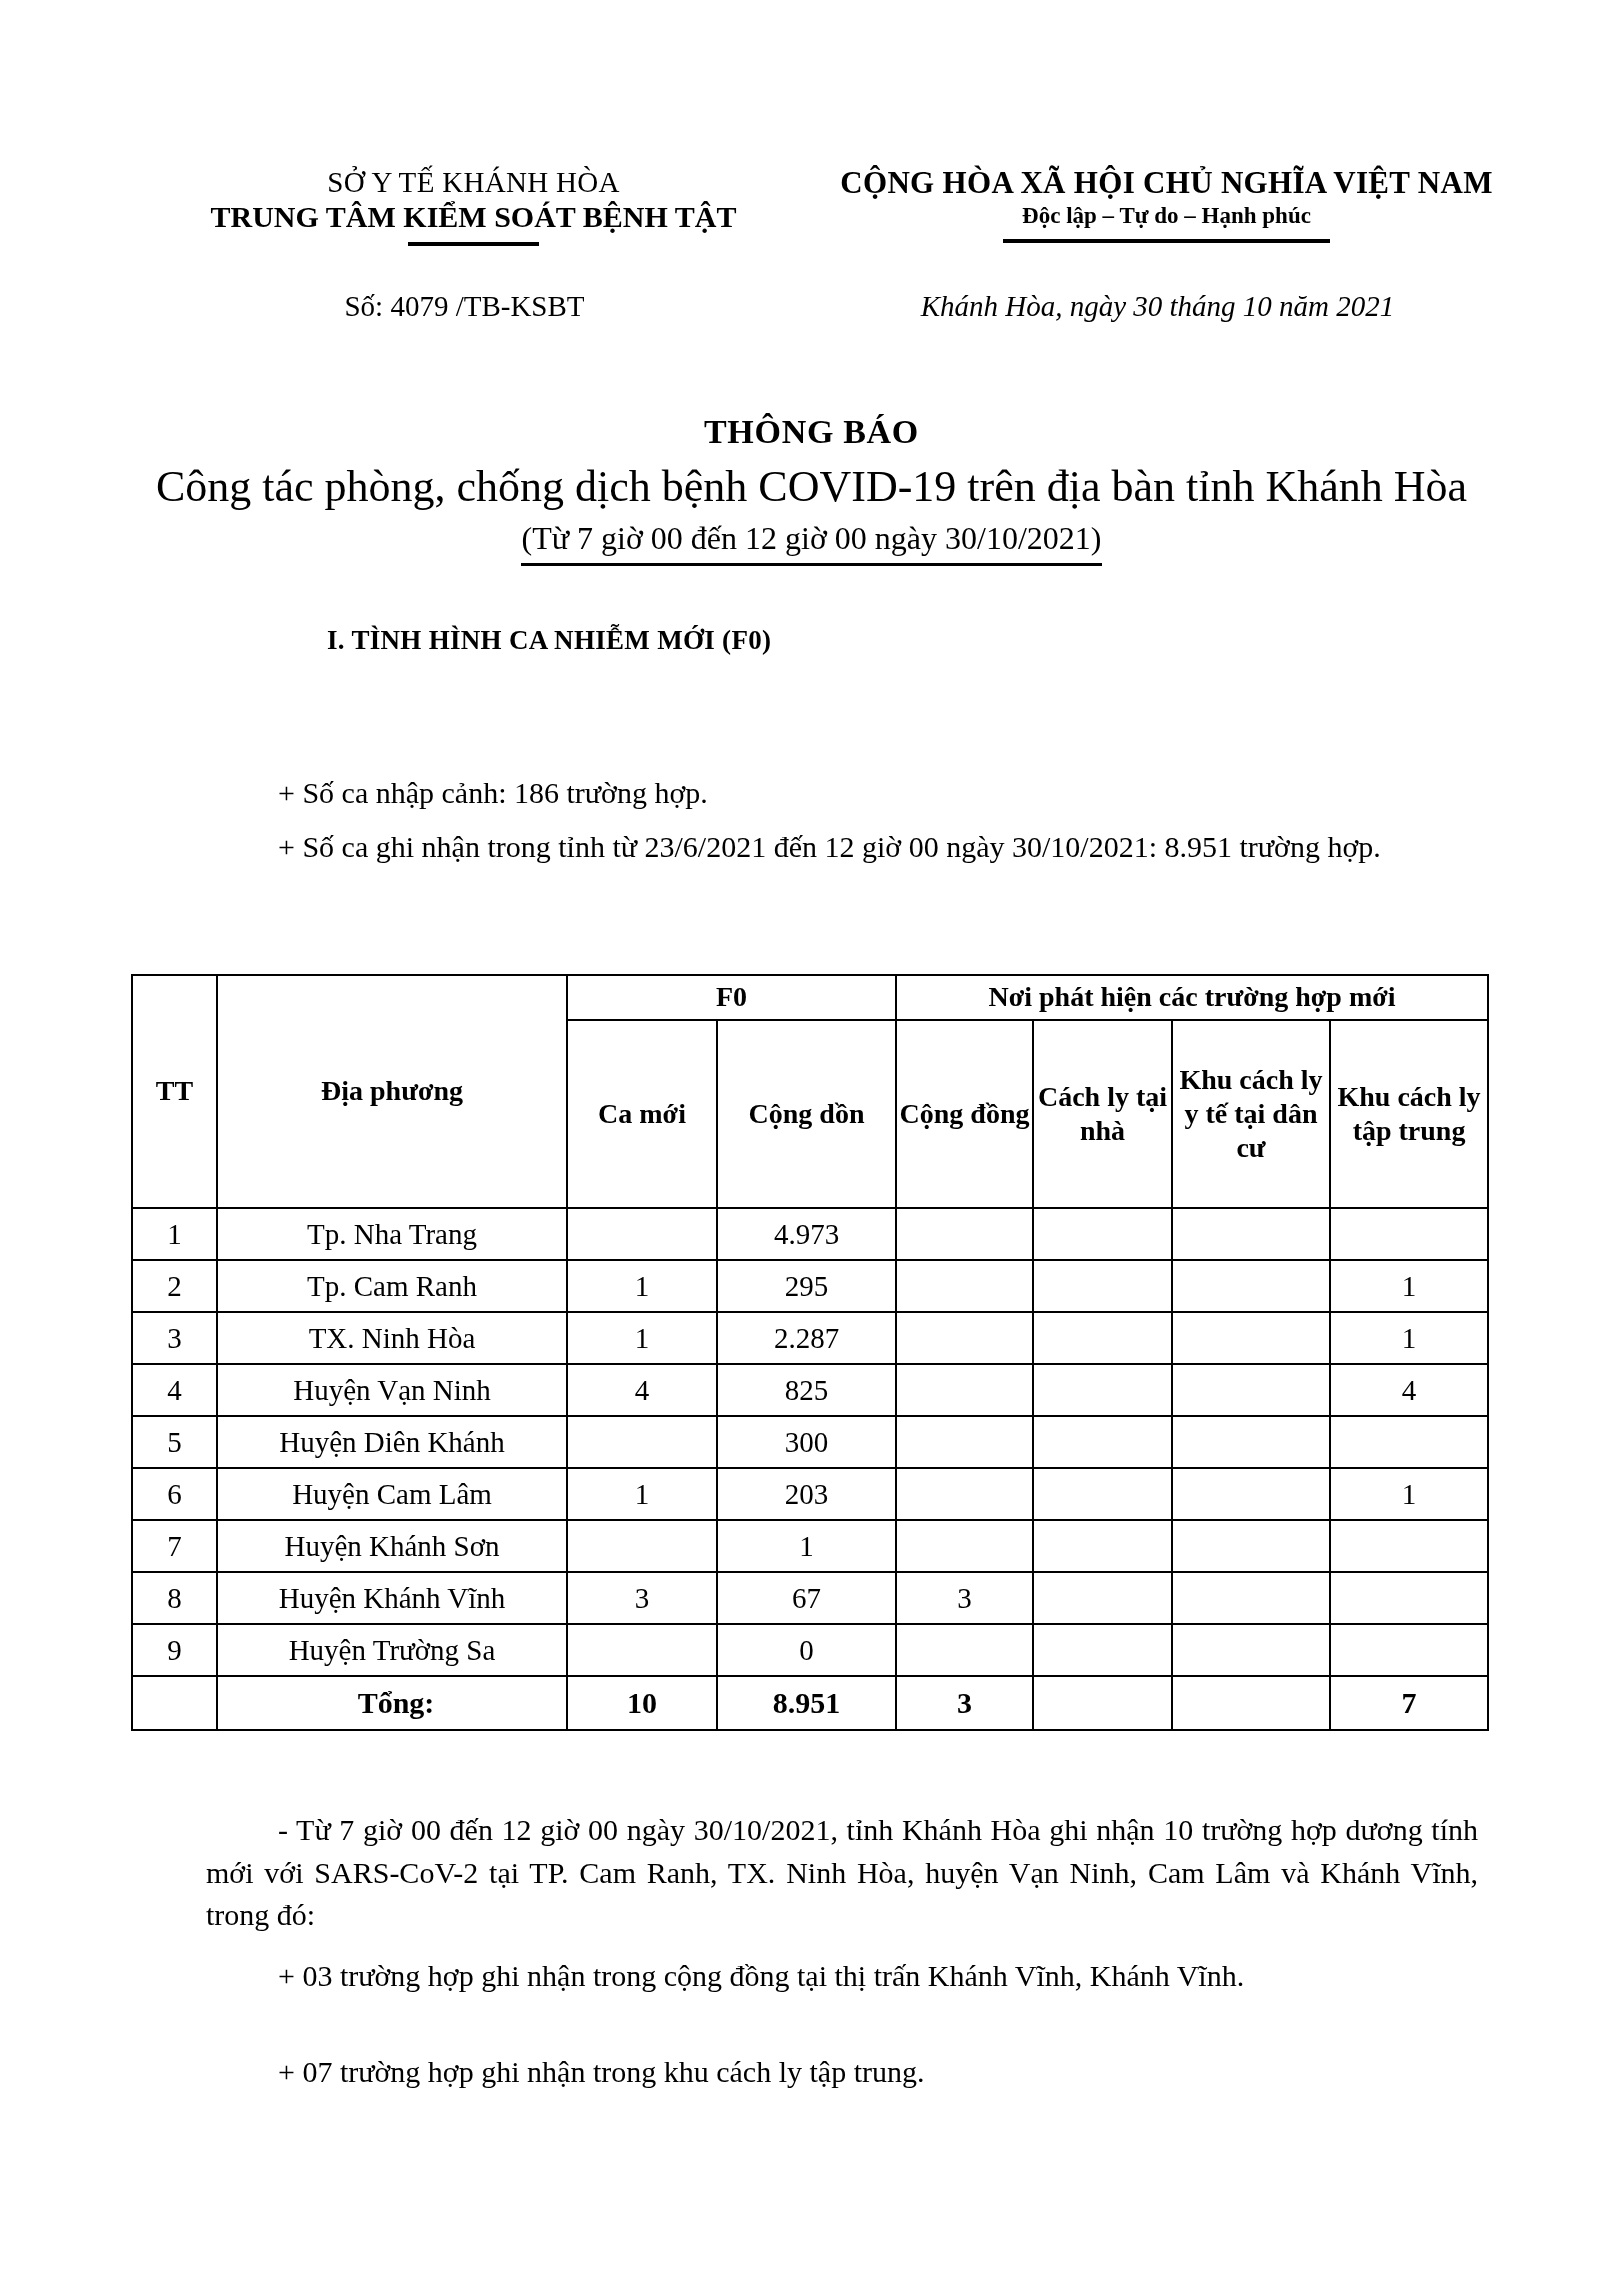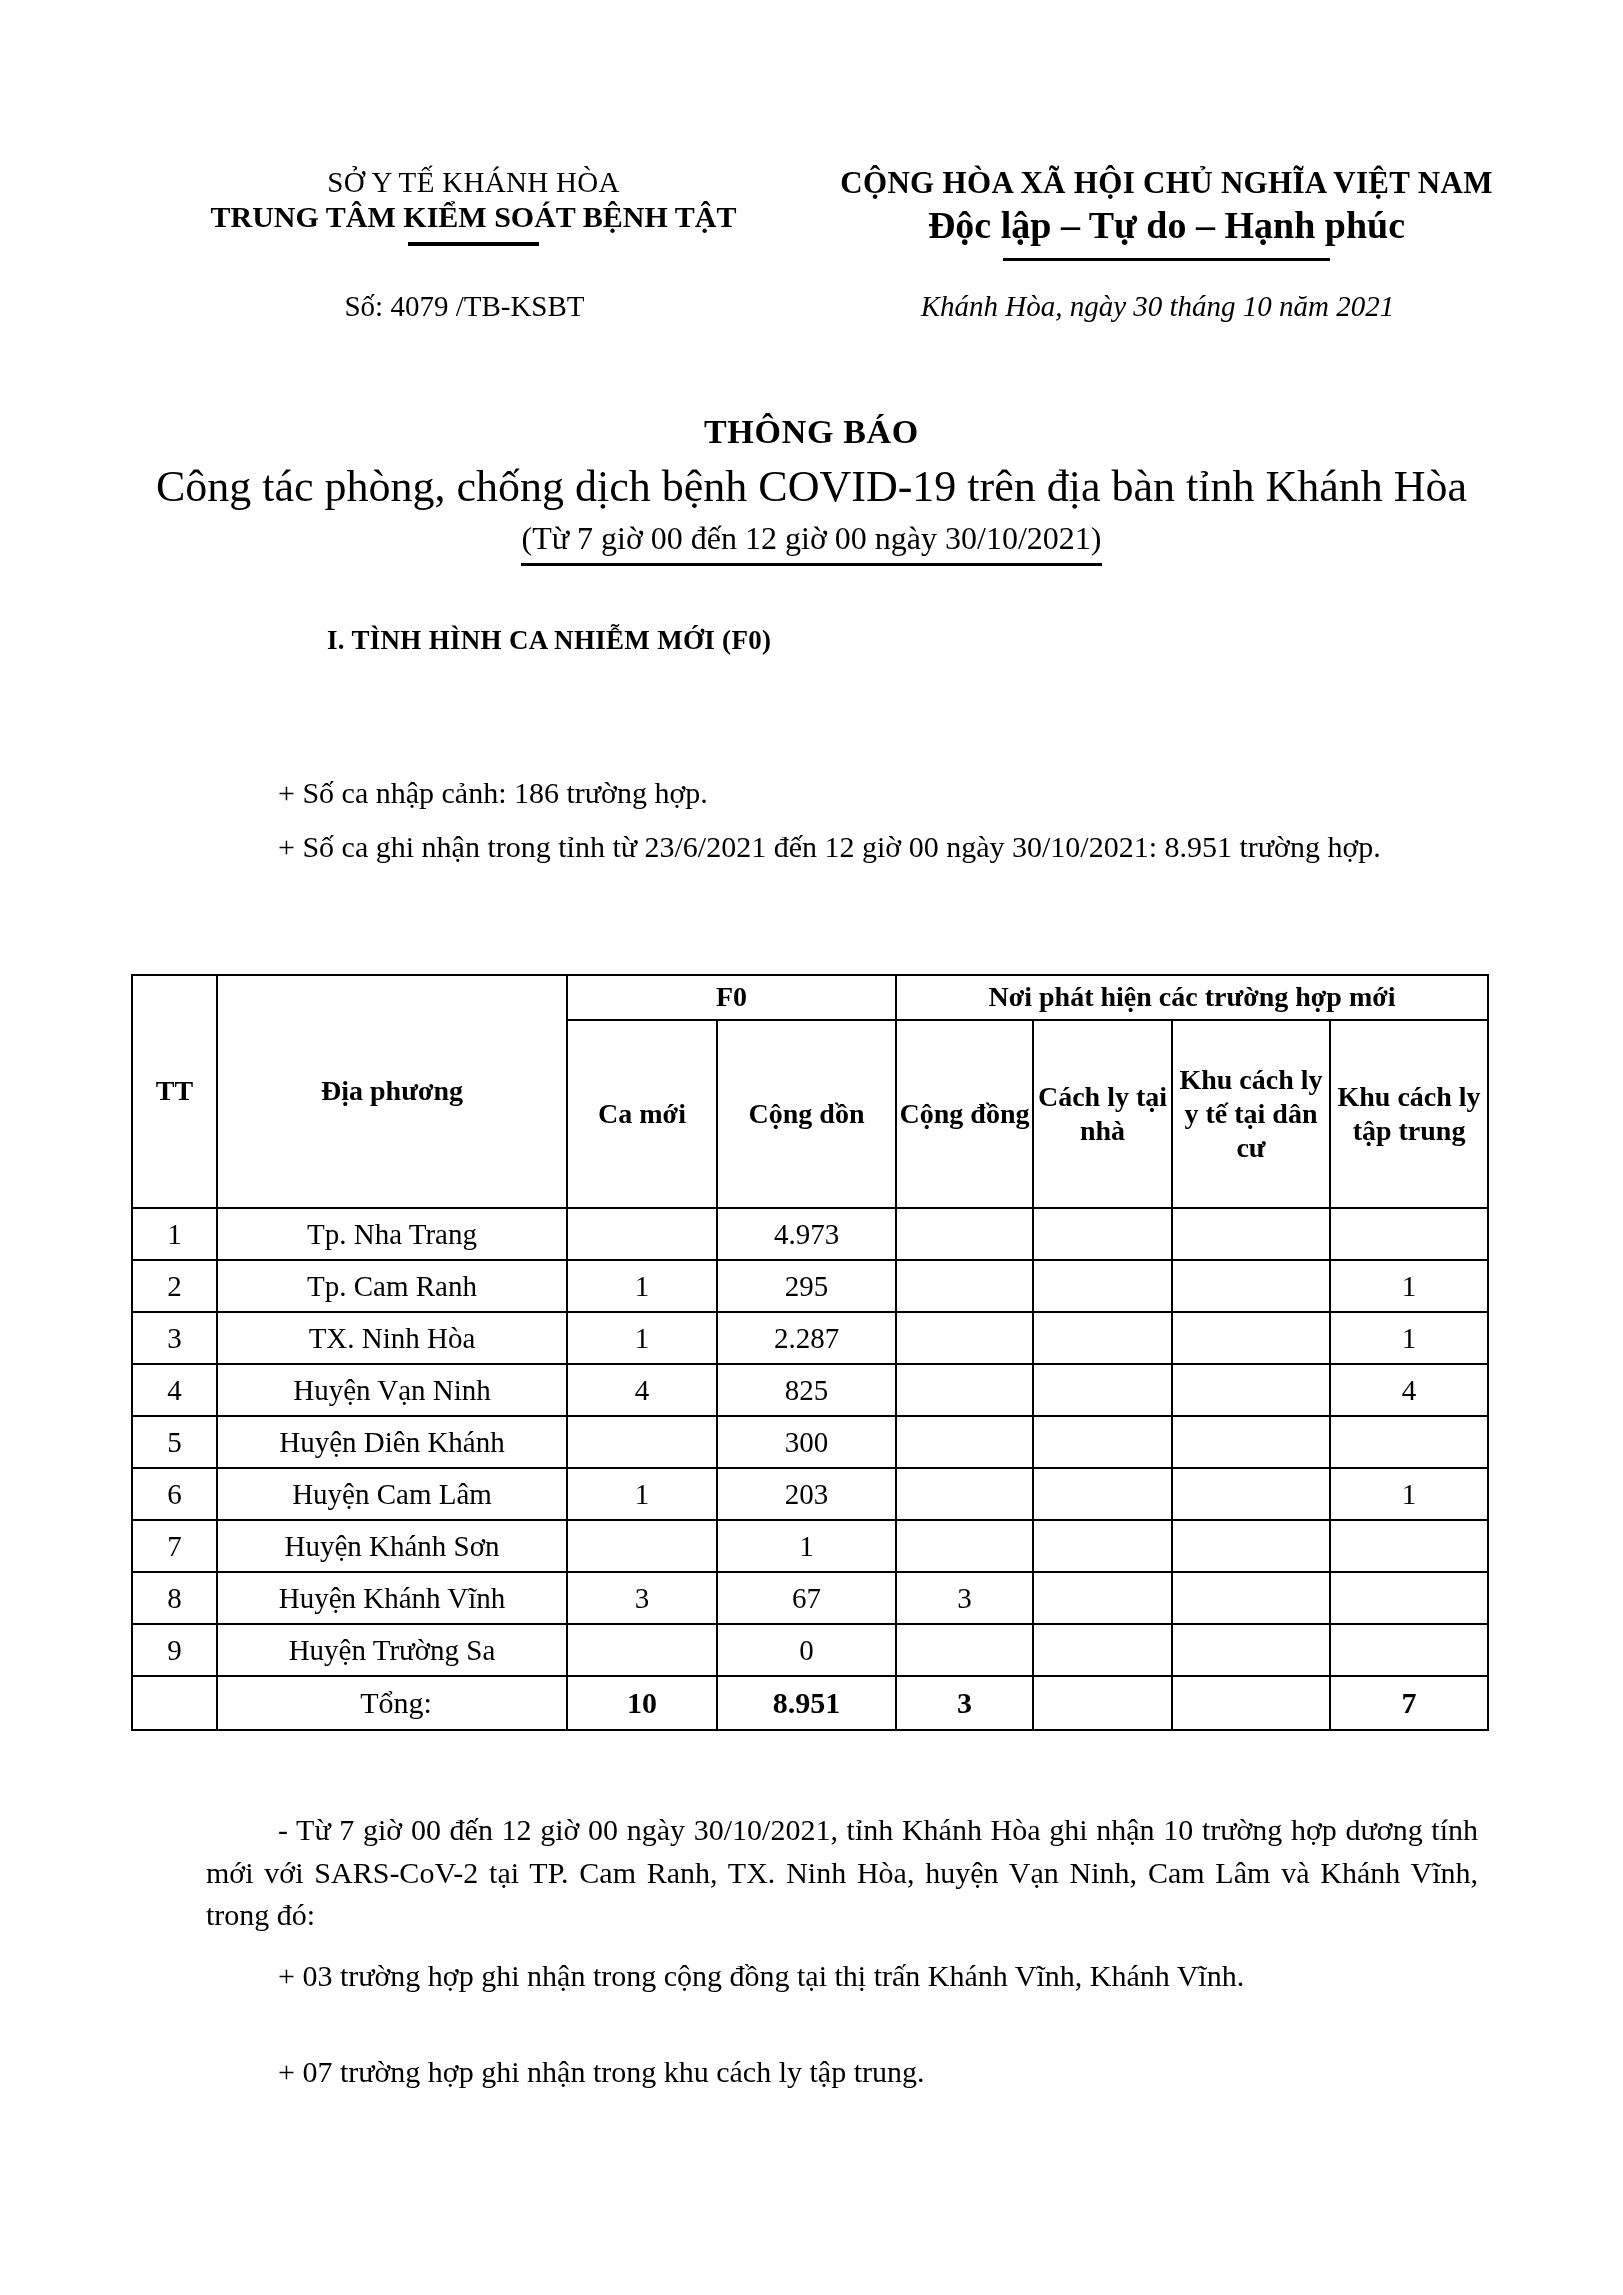--- a/index.html
+++ b/index.html
@@ -56,21 +56,21 @@
     font-weight: bold;
     line-height: 1.2;
     white-space: nowrap;
   }
   .hdr-right .hdr-line1 {
     font-size: 31px;
     font-weight: bold;
     line-height: 1.18;
   }
   .hdr-right .hdr-line2 {
-    font-size: 38px;
+    font-size: 23px;
     font-weight: bold;
     line-height: 1.25;
   }
   .rule-short {
     width: 131px;
     height: 3.3px;
     background: #000;
     margin: 7.2px auto 0 auto;
   }
   .rule-long {
@@ -192,21 +192,21 @@
     font-size: 29px;
   }
   td.c-num  { font-size: 29px; }
   tr.total-row td {
     font-weight: bold;
     font-size: 30px;
     height: 52px;
   }
   tr.total-row td.total-label {
     text-align: center;
-    font-weight: normal;
+    font-weight: bold;
     padding-left: 8px;
   }
   .col-tt   { width: 85px; }
   .col-name { width: 350px; }
   .col-canew{ width: 150px; }
   .col-cong { width: 179px; }
   .col-cd   { width: 137px; }
   .col-cl   { width: 139px; }
   .col-khu1 { width: 158px; }
   .col-khu2 { width: 158px; }

